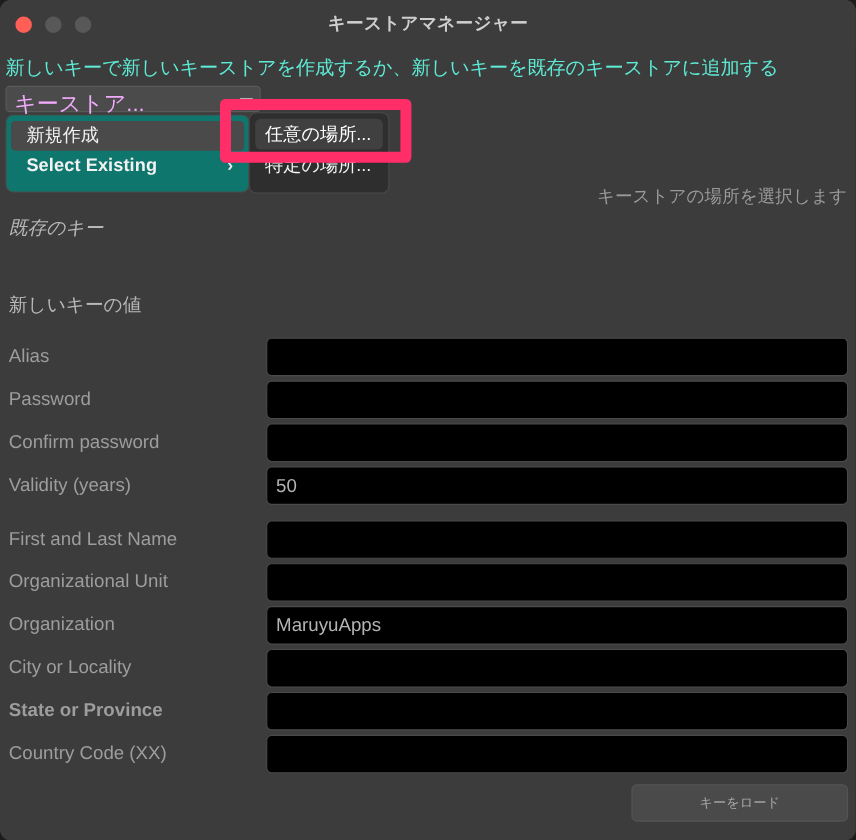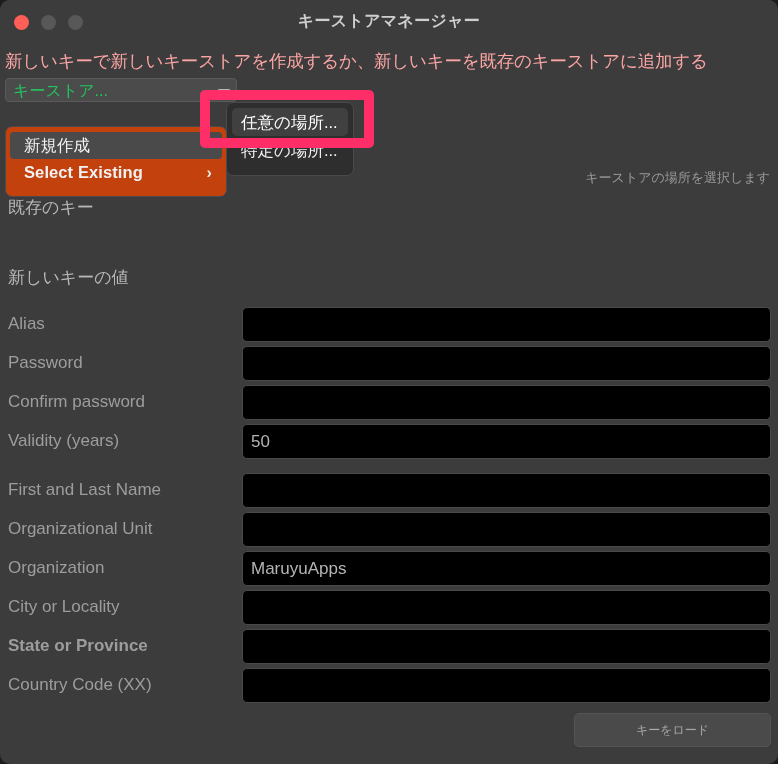--- a/index.html
+++ b/index.html
@@ -51,62 +51,61 @@
     letter-spacing: 0.3px;
   }
 
   
   #banner {
     position: absolute;
     left: 5px; top: 47px;
     width: 768px;
     height: 28px;
     font-size: 17.5px;
-    color: #fca5a5;
+    color: #5eead4;
     line-height: 28px;
     white-space: nowrap;
     letter-spacing: -0.2px;
   }
 
   
   #keystore-combo {
     position: absolute;
     left: 5px; top: 78px;
     width: 232px;
     height: 24px;
     background: #4b4b4b;
     border: 1px solid #5a5a5a;
     border-radius: 4px;
   }
   #keystore-combo-label {
     position: absolute;
     left: 7px; top: 2px;
-    font-size: 16px;
-    color: #22c55e;
+    font-size: 20px;
+    color: #f0abfc;
     white-space: nowrap;
   }
   #keystore-combo-arrow {
     position: absolute;
     right: 6px; top: 10px;
     width: 12px; height: 3px;
     background: #b5b5b5;
     border-radius: 1px;
   }
 
   
   #dropdown-menu {
     position: absolute;
     left: 5px; top: 104px;
     width: 222px;
     height: 71px;
-    background: #c2410c;
+    background: #0f766e;
     border: 1px solid #4a4a4a;
     border-radius: 7px;
     padding: 5px 4px;
-    margin-top: 22px;
   }
   .menu-item {
     position: relative;
     height: 27px;
     border-radius: 4px;
     padding-left: 14px;
     font-size: 16.5px;
     color: #f2f2f2;
     line-height: 27px;
     white-space: nowrap;
@@ -155,34 +154,34 @@
     height: 58px;
     border: 10px solid #ff2d68;
     border-radius: 5px;
     pointer-events: none;
   }
 
   
   #location-hint {
     position: absolute;
     right: 8px; top: 169px;
-    font-size: 13px;
+    font-size: 16px;
     color: #9a9a9a;
     white-space: nowrap;
   }
 
   
   .section-heading {
     position: absolute;
     left: 8px;
     font-size: 17px;
     color: #b8b8b8;
     white-space: nowrap;
   }
-  #heading-existing-key { top: 196px; }
+  #heading-existing-key { top: 196px; font-style: italic; }
   #heading-new-key      { top: 266px; }
 
   
   .form-row {
     position: absolute;
     left: 0;
     width: 622px;
     height: 39px;
   }
   .form-label {

